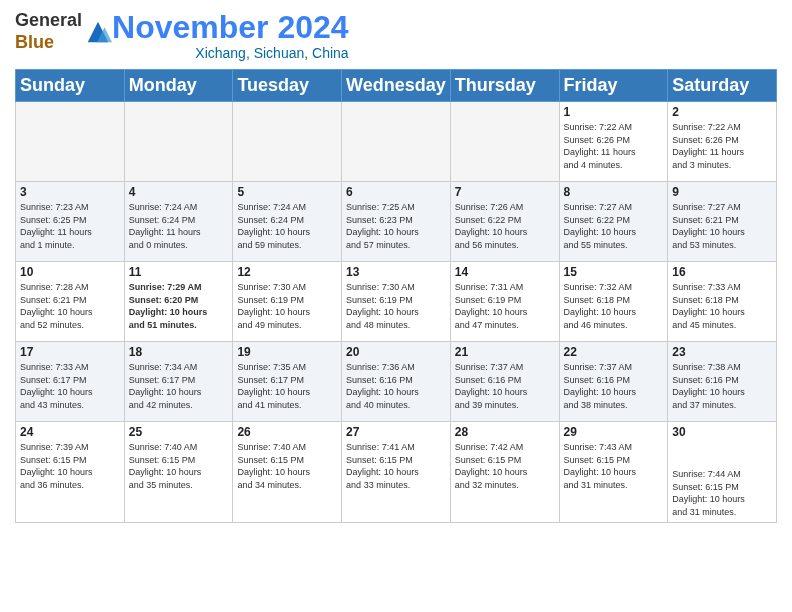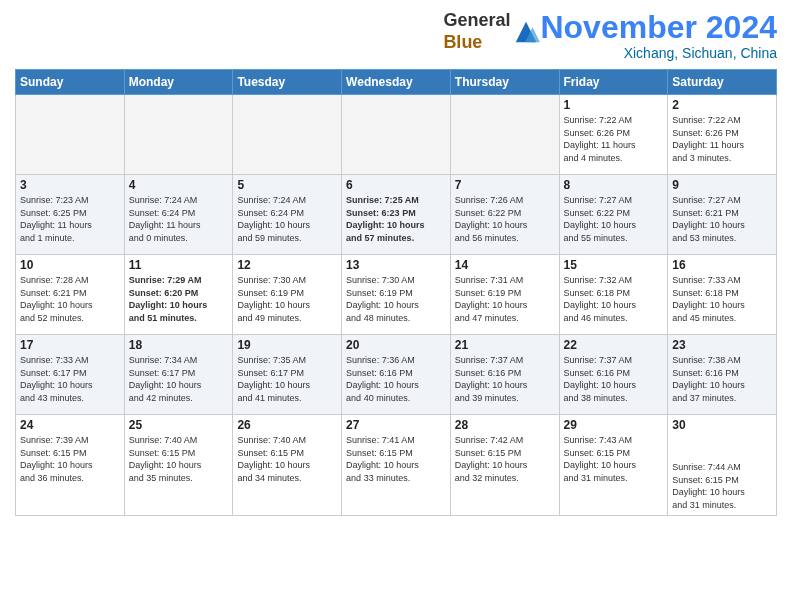--- a/index.html
+++ b/index.html
@@ -9,21 +9,21 @@
       width: 792px;
       height: 612px;
       overflow: hidden;
     }
     .container {
       width: 792px;
       padding: 10px 15px 10px 15px;
     }
     .header {
       display: flex;
-      justify-content: flex-end;
+      justify-content: flex-start;
       align-items: flex-start;
       margin-bottom: 8px;
     }
     .logo {
       display: flex;
       align-items: center;
     }
     .logo-text {
       font-size: 18px;
       font-weight: bold;
@@ -50,21 +50,21 @@
       color: #0369a1;
     }
     table {
       width: 100%;
       border-collapse: collapse;
       table-layout: fixed;
     }
     th {
       background-color: #3579b8;
       color: #fff;
-      font-size: 12px;
+      font-size: 18px;
       font-weight: bold;
       padding: 5px 4px;
       text-align: left;
       border: 1px solid #5a9ad4;
     }
     td {
       border: 1px solid #ccc;
       vertical-align: top;
       padding: 3px 4px;
       font-size: 9.5px;
@@ -167,21 +167,21 @@
           </td>
           <td class="shaded">
             <span class="day-num">5</span>
             <div class="day-info" style="white-space: pre-line;">Sunrise: 7:24 AM
 Sunset: 6:24 PM
 Daylight: 10 hours
 and 59 minutes.</div>
           </td>
           <td class="shaded">
             <span class="day-num">6</span>
-            <div class="day-info" style="white-space: pre-line; font-weight: bold;">Sunrise: 7:25 AM
+            <div class="day-info" style="white-space: pre-line;">Sunrise: 7:25 AM
 Sunset: 6:23 PM
 Daylight: 10 hours
 and 57 minutes.</div>
           </td>
           <td class="shaded">
             <span class="day-num">7</span>
             <div class="day-info" style="white-space: pre-line;">Sunrise: 7:26 AM
 Sunset: 6:22 PM
 Daylight: 10 hours
 and 56 minutes.</div>

